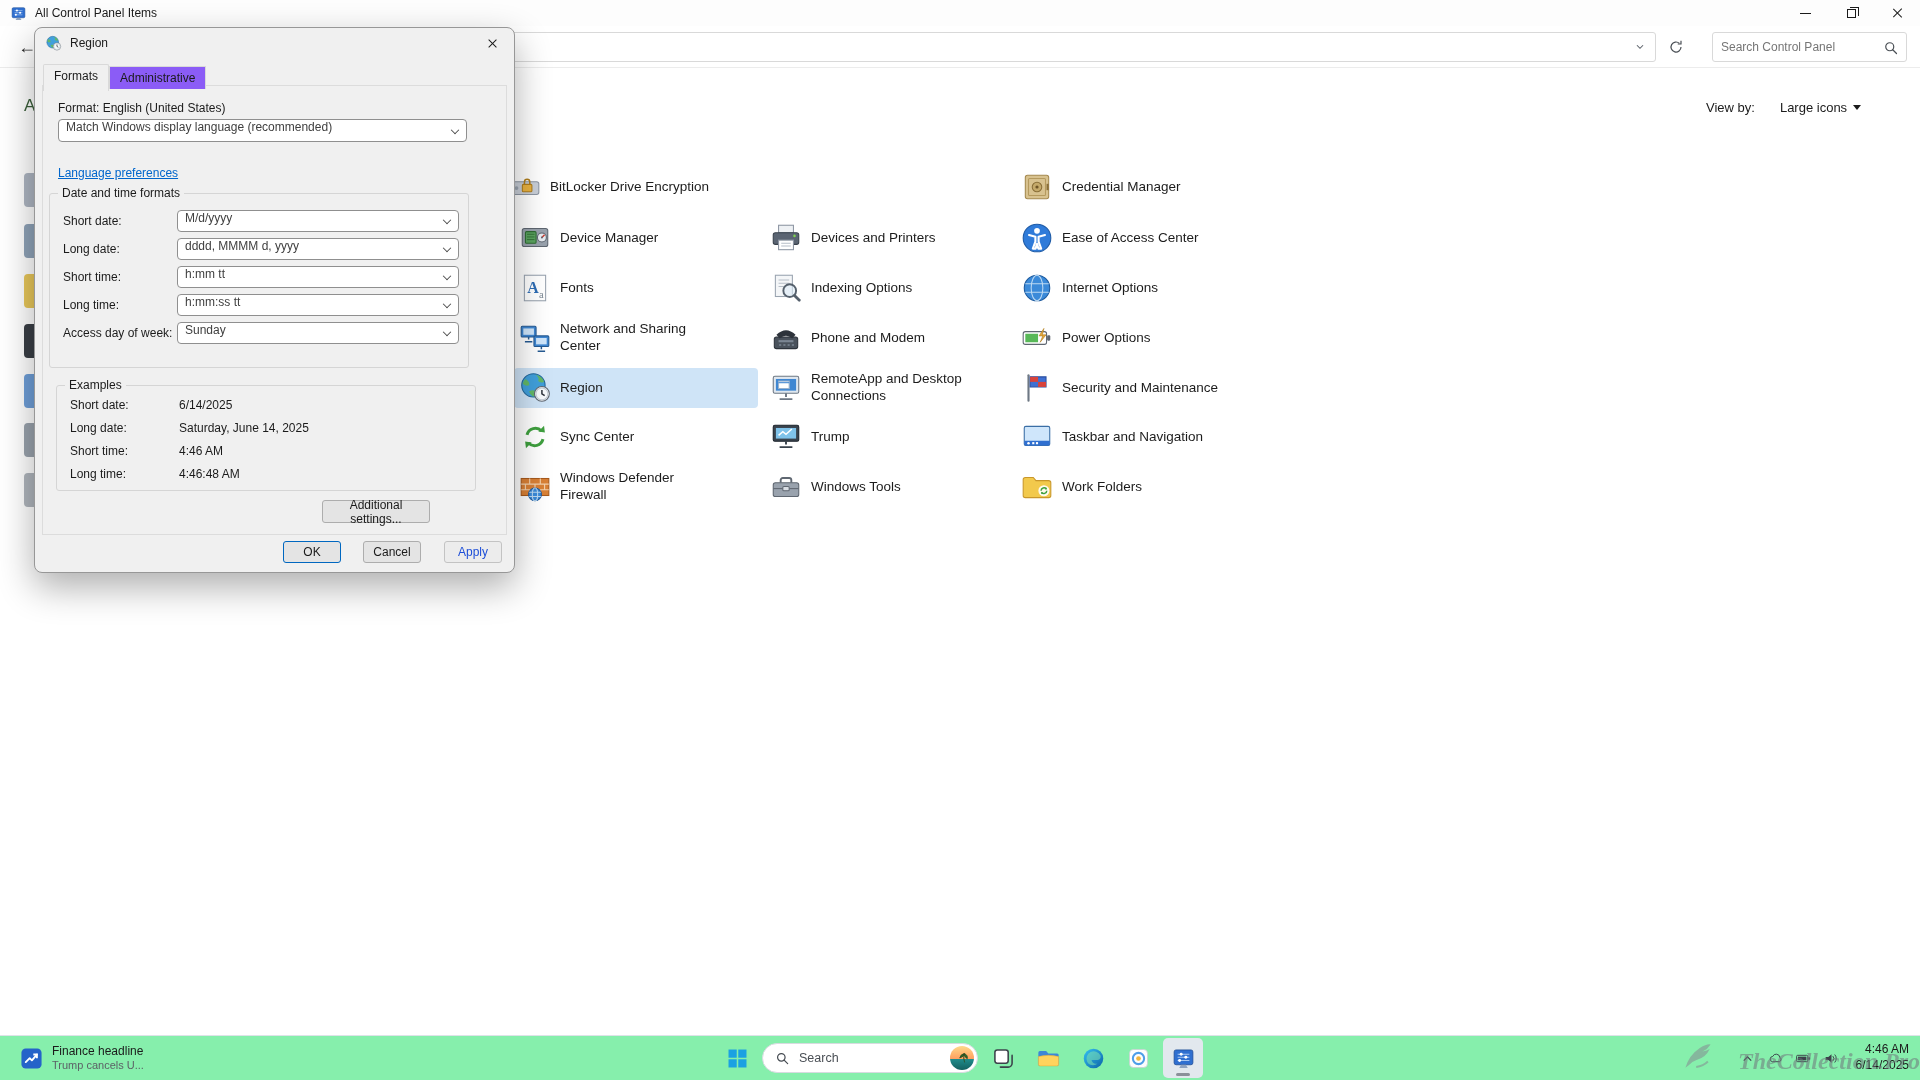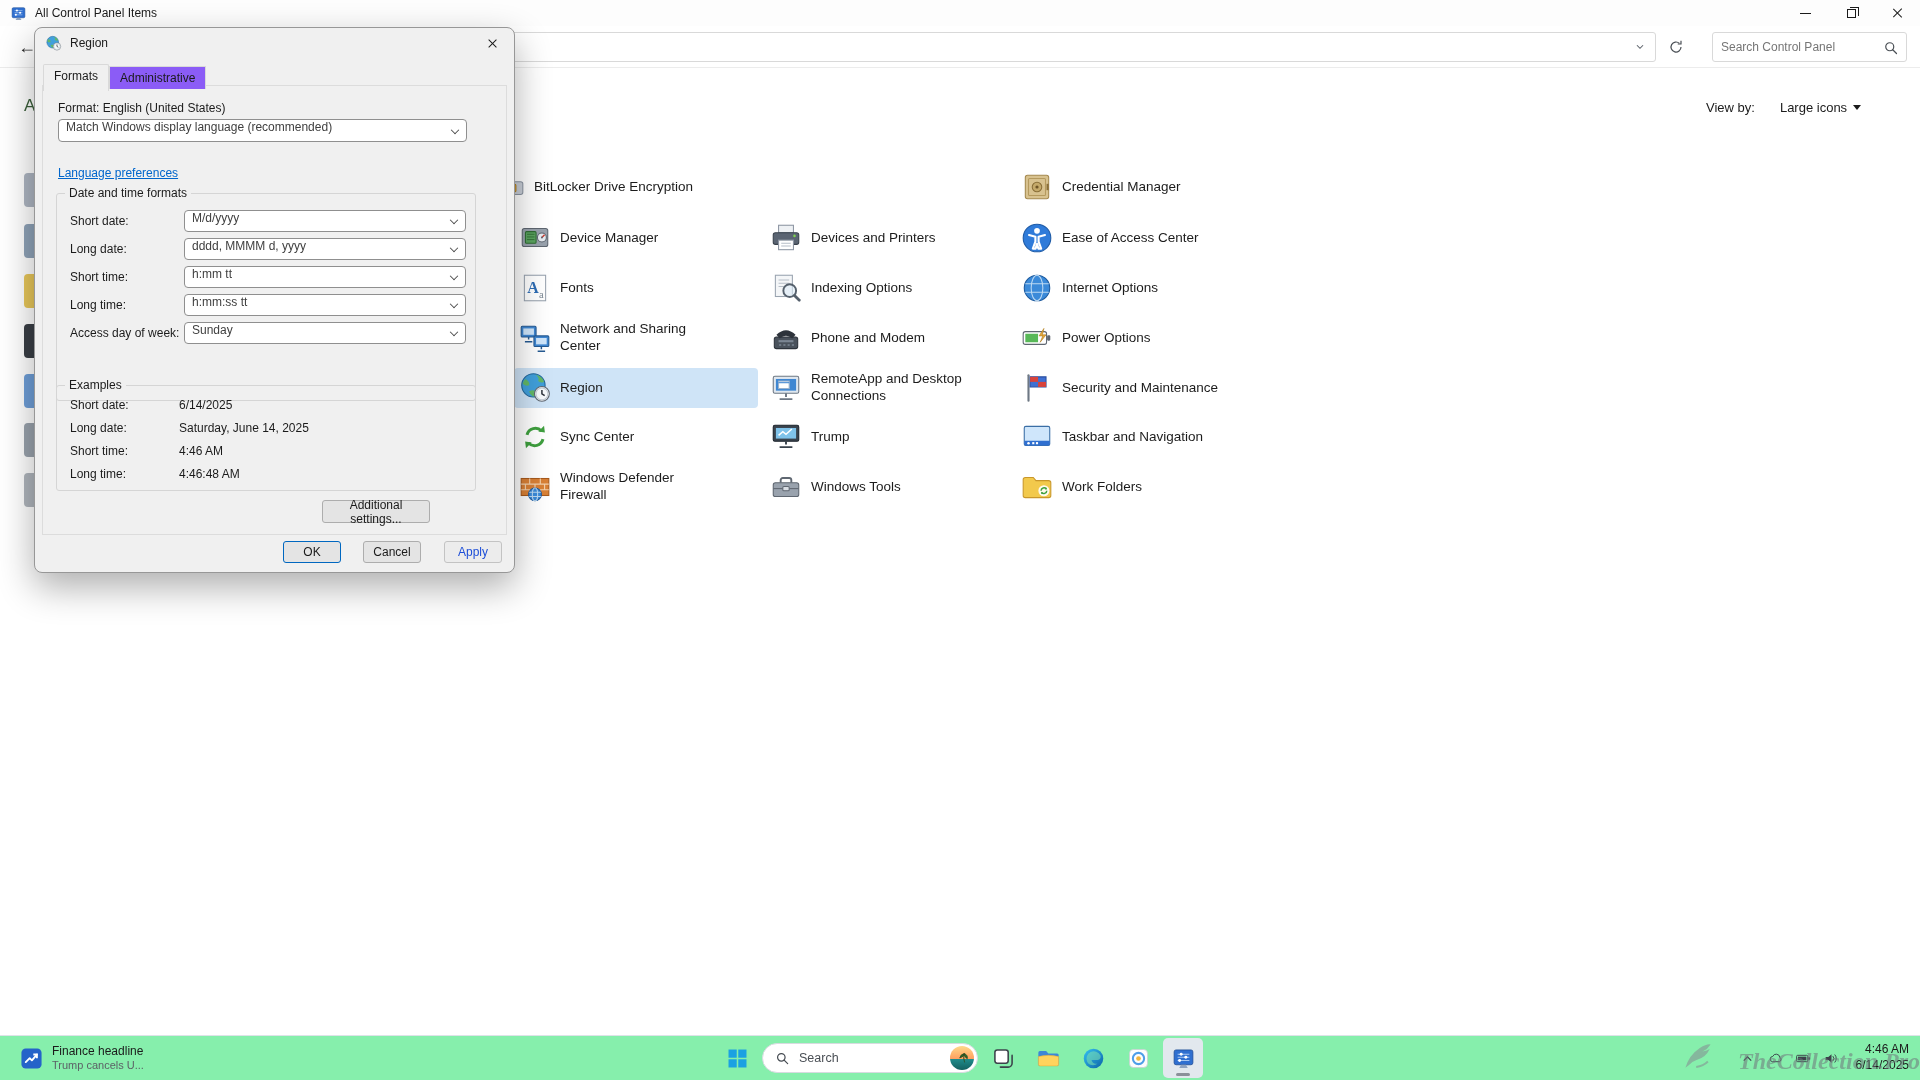--- a/index.html
+++ b/index.html
@@ -59,21 +59,21 @@
   .tab { font-size:12px; padding:4px 10px; border:1px solid #d9d9d9; background:#8b5cf6; margin-top:2px; border-bottom:none; }
   .tab.active { background:#f0f0f0; margin-top:0; padding-bottom:7px; margin-bottom:-2px; border-radius:2px 2px 0 0; }
   .tab-page { position:absolute; left:7px; right:7px; top:57px; bottom:37px; border:1px solid #dcdcdc; background:#f0f0f0; z-index:2; }
   .fmt-label { position:absolute; left:15px; top:15px; font-size:12px; }
   .combo { background:#fff; border:1px solid #8f8f8f; border-radius:4px; position:relative; font-size:12px; display:flex; padding:0 22px 0 7px; color:#404040; }
   .chev { position:absolute; right:8px; top:50%; width:6px; height:6px; border-right:1.3px solid #444; border-bottom:1.3px solid #444; transform:translateY(-65%) rotate(45deg); }
   .fmt-combo { position:absolute; left:15px; top:33px; width:409px; height:23px; }
   .lang-link { position:absolute; left:15px; top:80px; font-size:12px; color:#0066cc; text-decoration:underline; }
   .grp { position:absolute; border:1px solid #d5d5d5; border-radius:3px; }
   .grp-title { position:absolute; top:-8px; left:8px; background:#f0f0f0; padding:0 4px; font-size:12px; }
-  .grp-dt { left:13px; top:107px; width:420px; height:208px; }
+  .grp-dt { left:6px; top:107px; width:420px; height:175px; }
   .grp-ex { left:13px; top:299px; width:420px; height:106px; }
   .dt-row { position:absolute; left:0; width:100%; height:23px; }
   .dt-label { position:absolute; left:13px; top:0; line-height:22px; font-size:12px; }
   .dt-combo { position:absolute; left:127px; top:0; width:282px; height:22px; }
   .ex-row { position:absolute; left:0; width:100%; height:16px; font-size:12px; }
   .ex-label { position:absolute; left:13px; }
   .ex-value { position:absolute; left:122px; }
   .btn { background:#e4e4e4; border:1px solid #adadad; border-radius:3px; font-size:12px; font-family:inherit; color:#1a1a1a; display:flex; align-items:center; justify-content:center; }
   .btn-additional { position:absolute; left:279px; top:414px; width:108px; height:23px; }
   .dlg-bottom-btn { position:absolute; top:513px; width:58px; height:22px; }
@@ -173,21 +173,21 @@
 <div class="partial-col">
     <div class="partial-icon" style="top: 173px; background: rgb(174, 182, 194);"></div>
     <div class="partial-icon" style="top: 224px; background: rgb(143, 163, 184);"></div>
     <div class="partial-icon" style="top: 274px; background: rgb(232, 199, 90);"></div>
     <div class="partial-icon" style="top: 324px; background: rgb(58, 63, 70);"></div>
     <div class="partial-icon" style="top: 374px; background: rgb(111, 159, 216);"></div>
     <div class="partial-icon" style="top: 423px; background: rgb(154, 163, 173);"></div>
     <div class="partial-icon" style="top: 473px; background: rgb(176, 182, 189);"></div>
   </div>
 <div class="grid">
-    <div class="cp-item" style="left: 488px; top: 167px;">
+    <div class="cp-item" style="left: 504px; top: 167px;">
       <span class="cp-icon">
         <svg viewBox="0 0 32 32">
           <rect x="3" y="11" width="26" height="12" rx="2" fill="#c9cfd8" stroke="#8d96a3"></rect>
           <circle cx="8" cy="17" r="1.8" fill="#9aa4b0"></circle>
           <rect x="13.5" y="13.5" width="9" height="7" rx="1" fill="#eab23f" stroke="#b07e1c"></rect>
           <path d="M15.5 13.5 v-2.2 a2.5 2.5 0 0 1 5 0 v2.2" fill="none" stroke="#b07e1c" stroke-width="1.4"></path>
         </svg>
       </span>
       <span class="cp-label">BitLocker Drive Encryption</span>
     </div>

